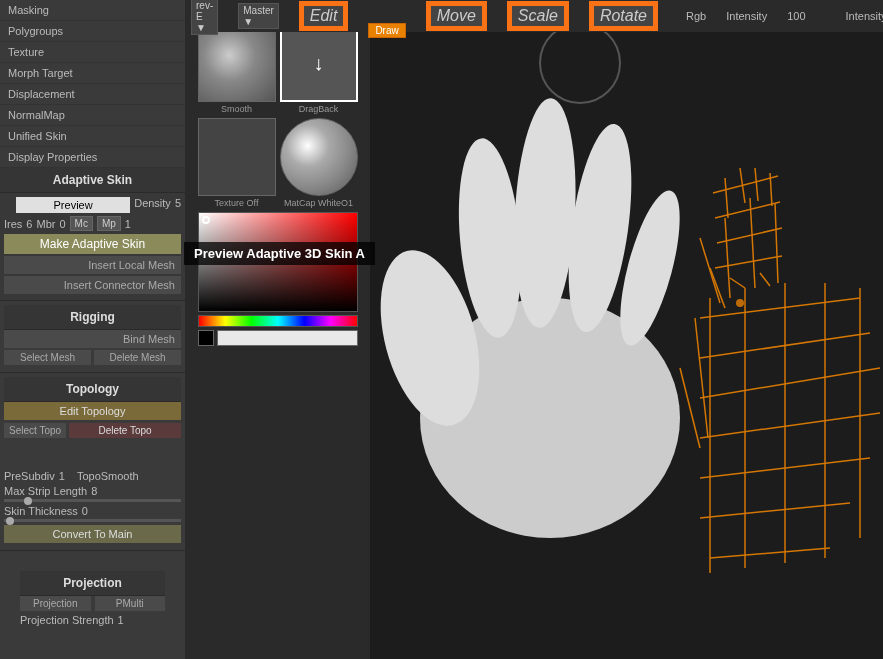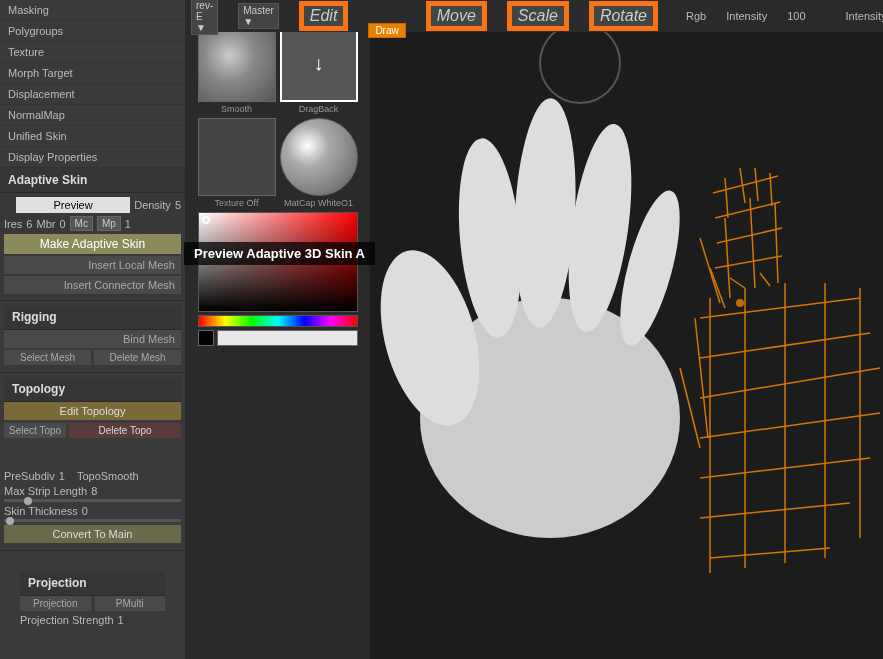--- a/index.html
+++ b/index.html
@@ -32,30 +32,30 @@
       border-bottom: 1px solid #333;
     }
 
     .sidebar-section-label {
       padding: 5px 8px;
       color: #ddd;
       font-size: 12px;
       font-weight: bold;
       background: #353535;
       border-bottom: 1px solid #2a2a2a;
+      text-align: center;
     }
 
     .adaptive-skin-section {
       background: #383838;
       padding: 4px;
     }
 
     .preview-density-row {
       display: flex;
-      align-items: center;
       gap: 4px;
       margin-bottom: 3px;
       margin-left: 12px;
     }
 
     .preview-btn {
       background: #e0e0e0;
       color: #000;
       border: none;
       padding: 2px 6px;

